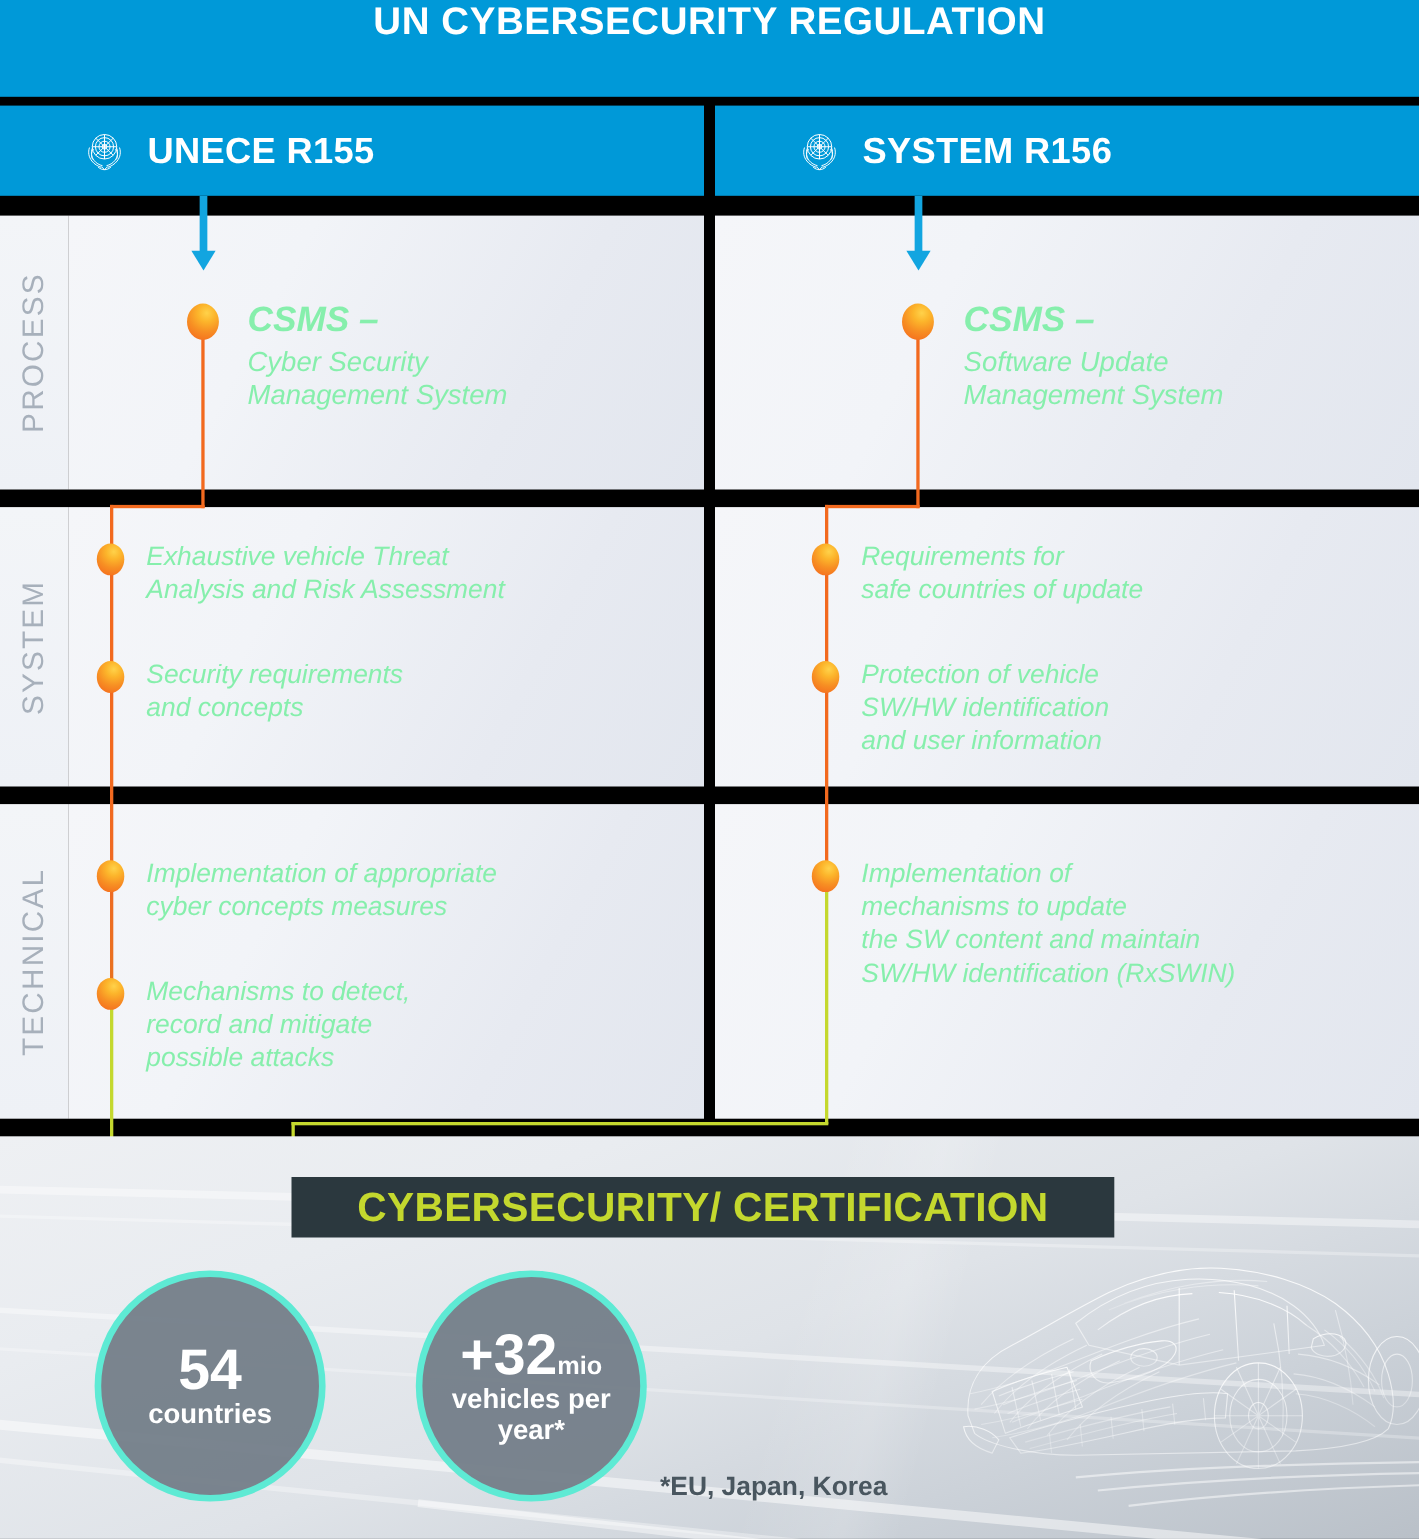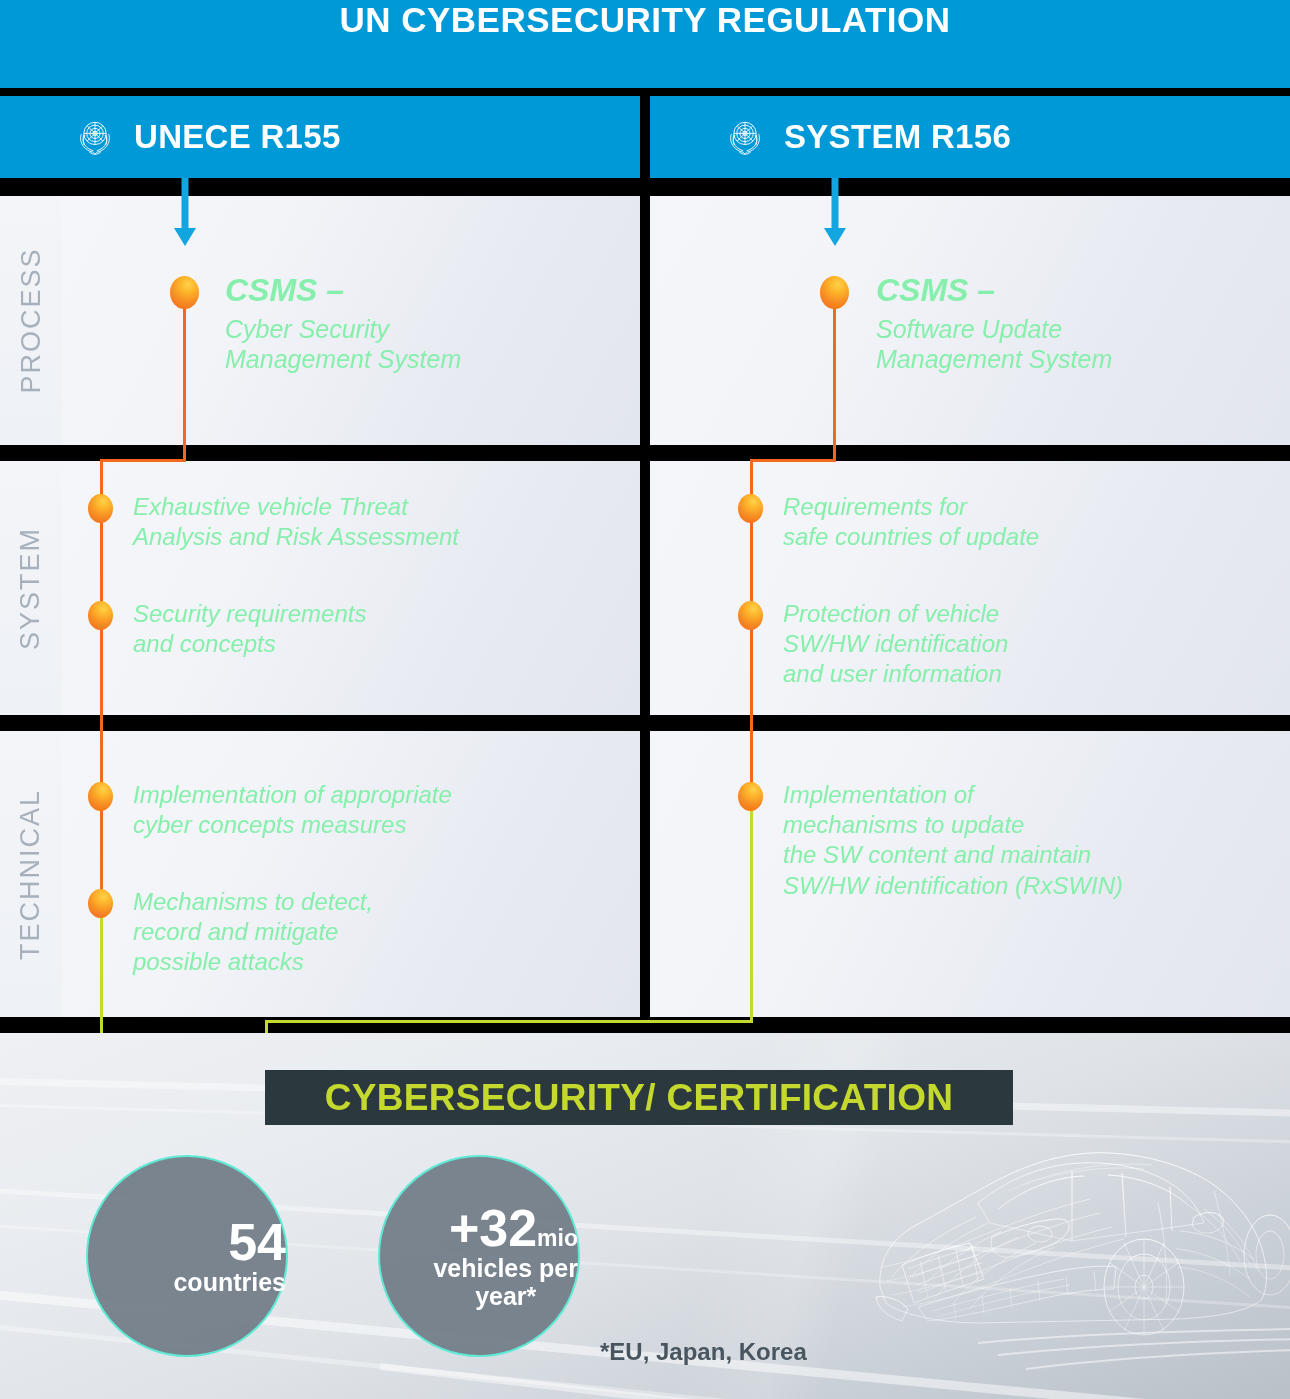--- a/index.html
+++ b/index.html
@@ -57,23 +57,23 @@
       background:
         linear-gradient(105deg, rgba(255,255,255,.0) 55%, rgba(255,255,255,.14) 62%, rgba(255,255,255,0) 66%),
         linear-gradient(160deg,#eef0f3 0%,#e9ecf0 25%,#dfe3e8 52%,#ccd2d9 76%,#b9c0c8 100%);
       overflow:hidden;}
   .streak{position:absolute;background:rgba(255,255,255,.75);transform-origin:left center;}
 
   .banner{position:absolute;left:265px;top:1070px;width:748px;height:55px;
       background:#2b383e;display:flex;align-items:center;justify-content:center;}
   .banner .t{color:#c4d82e;font-size:37px;font-weight:700;letter-spacing:.3px;}
 
-  .circle{position:absolute;border-radius:50%;border:2px solid #5eead4;
+  .circle{position:absolute;border-radius:50%;border:6px solid #5eead4;
       background:rgba(113,124,134,.93);
-      display:flex;flex-direction:column;align-items:flex-end;justify-content:center;
+      display:flex;flex-direction:column;align-items:center;justify-content:center;
       color:#fff;text-align:center;}
   .c-num{font-size:52px;font-weight:700;line-height:1;}
   .c-cap{font-size:25px;font-weight:700;line-height:1.12;}
   .c-mio{font-size:23px;font-weight:700;}
   .footnote{position:absolute;color:#49565f;font-size:24px;font-weight:700;}
 
   
   .car{position:absolute;right:-8px;bottom:18px;width:440px;height:290px;}
 </style>
 </head>

